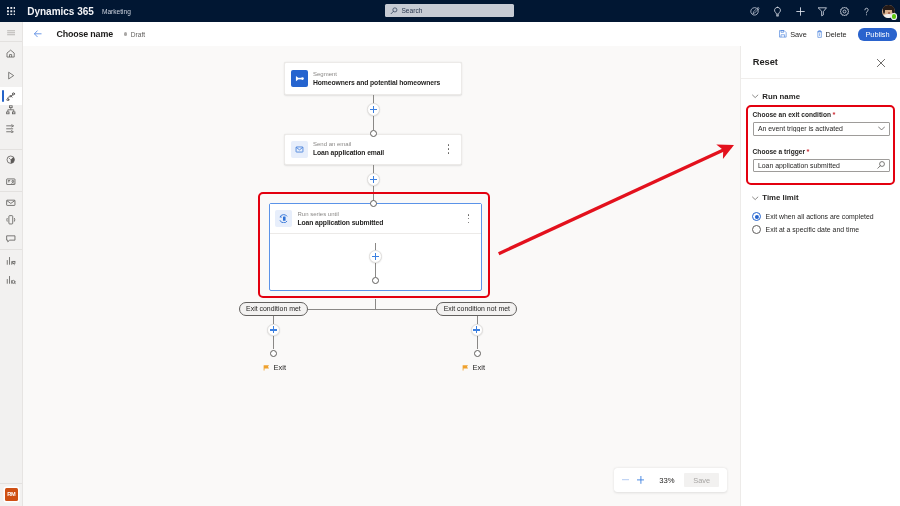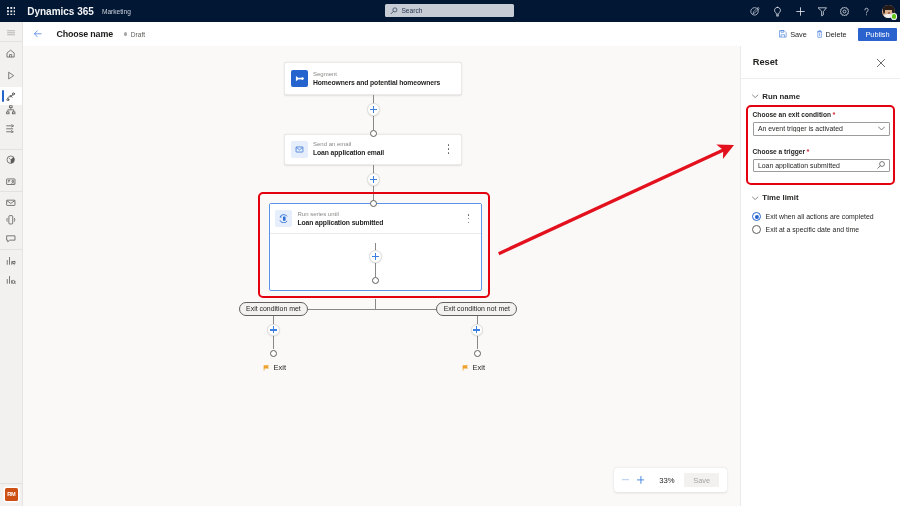--- a/index.html
+++ b/index.html
@@ -37,21 +37,21 @@
   .rmbadge{position:absolute;left:5px;top:465.8px;width:12.6px;height:13.1px;background:#cf5014;border-radius:1.5px;color:#fff;font-size:5.6px;font-weight:bold;display:flex;align-items:center;justify-content:center;letter-spacing:-.3px;box-shadow:0 0 0 1.6px #fff}
 
   
   .cmdbar{position:absolute;left:23px;top:22px;width:877px;height:24px;background:#fff;display:flex;align-items:center}
   .backbtn{width:16px;height:16px;display:flex;align-items:center;justify-content:center;margin-left:7.2px}
   .jtitle{font-size:8.9px;font-weight:bold;color:#1b1a19;margin-left:10.2px;letter-spacing:-.15px}
   .jstatus{font-size:6.6px;color:#605e5c;margin-left:11.1px;display:flex;align-items:center;gap:3.6px}
   .jstatus .d{width:3.2px;height:3.2px;border-radius:50%;background:#aaa8a6;display:block;flex:none}
   .cmdright{margin-left:auto;display:flex;align-items:center;gap:10.2px;margin-right:3px}
   .cbtn{display:flex;align-items:center;gap:3.4px;height:18px;padding:0;font-size:7.3px;color:#201f1e}
-  .pubbtn{background:#2a63cd;color:#fff;font-size:7.4px;height:13px;width:39px;display:flex;align-items:center;justify-content:center;border-radius:1px;margin-left:1.2px}
+  .pubbtn{background:#2a63cd;color:#fff;font-size:7.4px;height:13px;width:39px;display:flex;align-items:center;justify-content:center;border-radius:6px;margin-left:1.2px}
 
   
   .canvas{position:absolute;left:23px;top:46px;width:717px;height:460px;background:#faf9f8;overflow:hidden}
 
   .node{position:absolute;background:#fff;border:1px solid #eceae8;border-radius:2px;box-shadow:0 .6px 1.8px rgba(0,0,0,.10),0 .1px .3px rgba(0,0,0,.08)}
   .nrow{display:flex;align-items:center;height:100%;padding-left:6px}
   .nico{width:17px;height:17px;border-radius:2px;display:flex;align-items:center;justify-content:center;flex:none}
   .ntxt{margin-left:5px;display:flex;flex-direction:column;justify-content:center;gap:0}
   .nsub{font-size:6px;color:#8a8886;line-height:8px;white-space:nowrap}
   .ntitle{font-size:6.8px;font-weight:bold;color:#201f1e;line-height:10px;letter-spacing:-.1px;white-space:nowrap}

